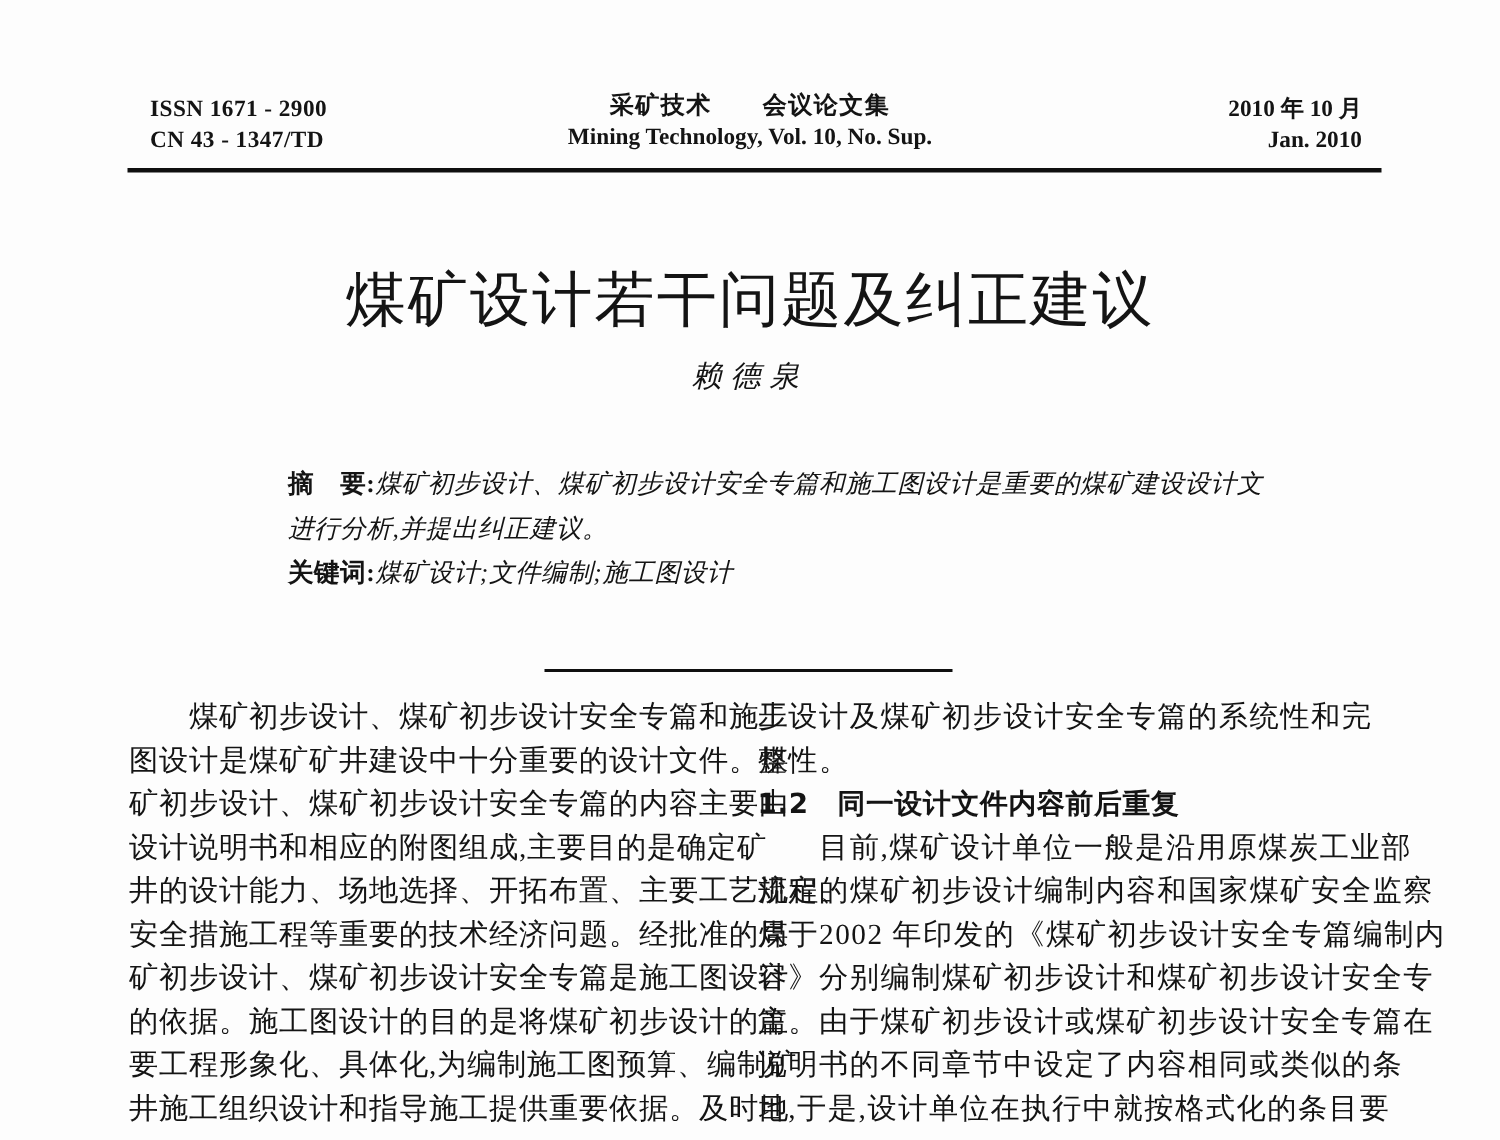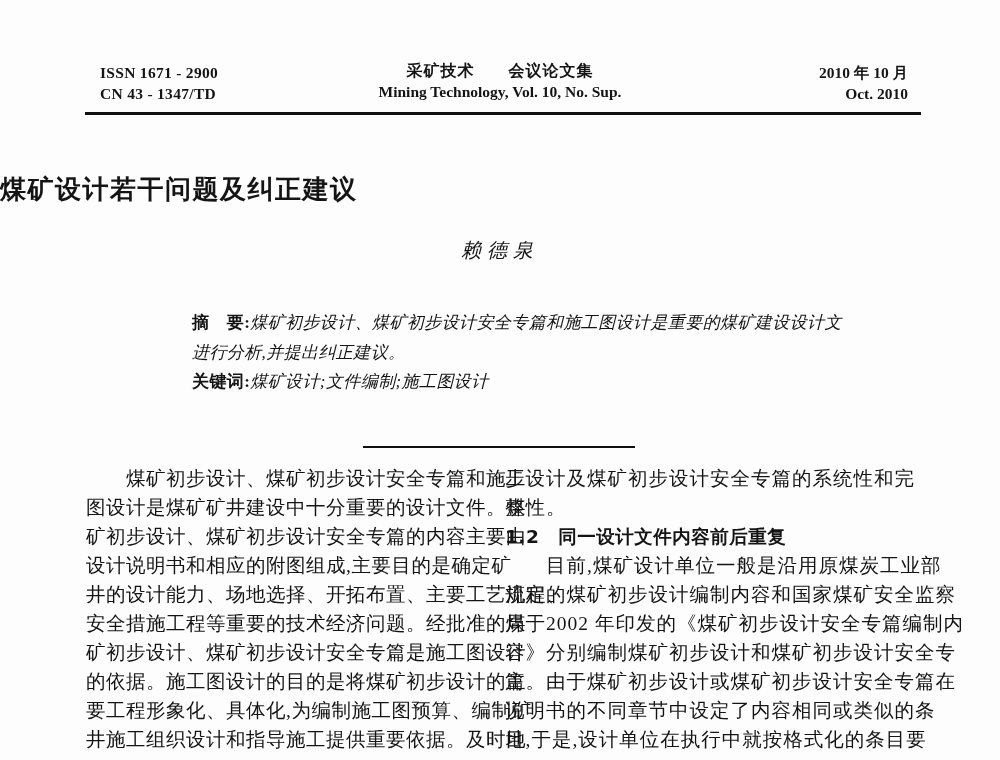--- a/index.html
+++ b/index.html
@@ -30,22 +30,23 @@
     text-align: right; font-size: 15.5px; line-height: 21px; font-weight: 600;
   }
   .header-rule {
     position: absolute; left: 85px; top: 112px;
     width: 836px; height: 3px; background: #101010;
   }
 
   
   .paper-title {
     position: absolute; left: 0; right: 0; top: 172px;
+    text-align: center;
     font-family: "DejaVu Sans", "Liberation Sans", sans-serif;
-    font-size: 26px; font-weight: 700; letter-spacing: 1.5px;
+    font-size: 40px; font-weight: 400; letter-spacing: 1.5px;
   }
   .author {
     position: absolute; left: 0; right: 0; top: 237px;
     text-align: center;
     font-size: 20px; letter-spacing: 6px; font-style: italic;
   }
   .affiliation {
     position: absolute; left: 0; right: 0; top: 271px;
     text-align: center;
     font-size: 17.5px; letter-spacing: 0.5px;
@@ -87,21 +88,21 @@
   <div class="hdr-left">
     <div>ISSN 1671 - 2900</div>
     <div>CN 43 - 1347/TD</div>
   </div>
   <div class="hdr-center">
     <div class="cn">采矿技术　　会议论文集</div>
     <div class="en">Mining Technology, Vol. 10, No. Sup.</div>
   </div>
   <div class="hdr-right">
     <div>2010 年 10 月</div>
-    <div>Oct.  2010</div>
+    <div>Jan.  2010</div>
   </div>
   <div class="header-rule"></div>
 
   <div class="paper-title">煤矿设计若干问题及纠正建议</div>
   <div class="author">赖德泉</div>
 
   <div class="abstract">
     <div class="abs-line"><span class="abs-label">摘　要:</span><span>煤矿初步设计、煤矿初步设计安全专篇和施工图设计是重要的煤矿建设设计文</span></div>
     <div class="abs-line">进行分析,并提出纠正建议。</div>
     <div class="abs-line"><span class="abs-label">关键词:</span><span>煤矿设计;文件编制;施工图设计</span></div>

